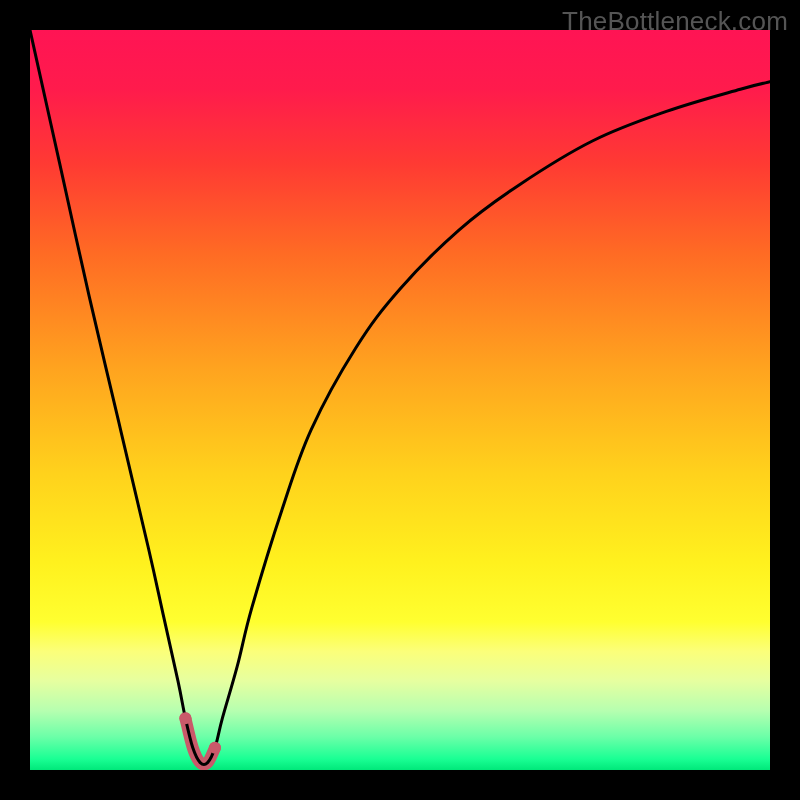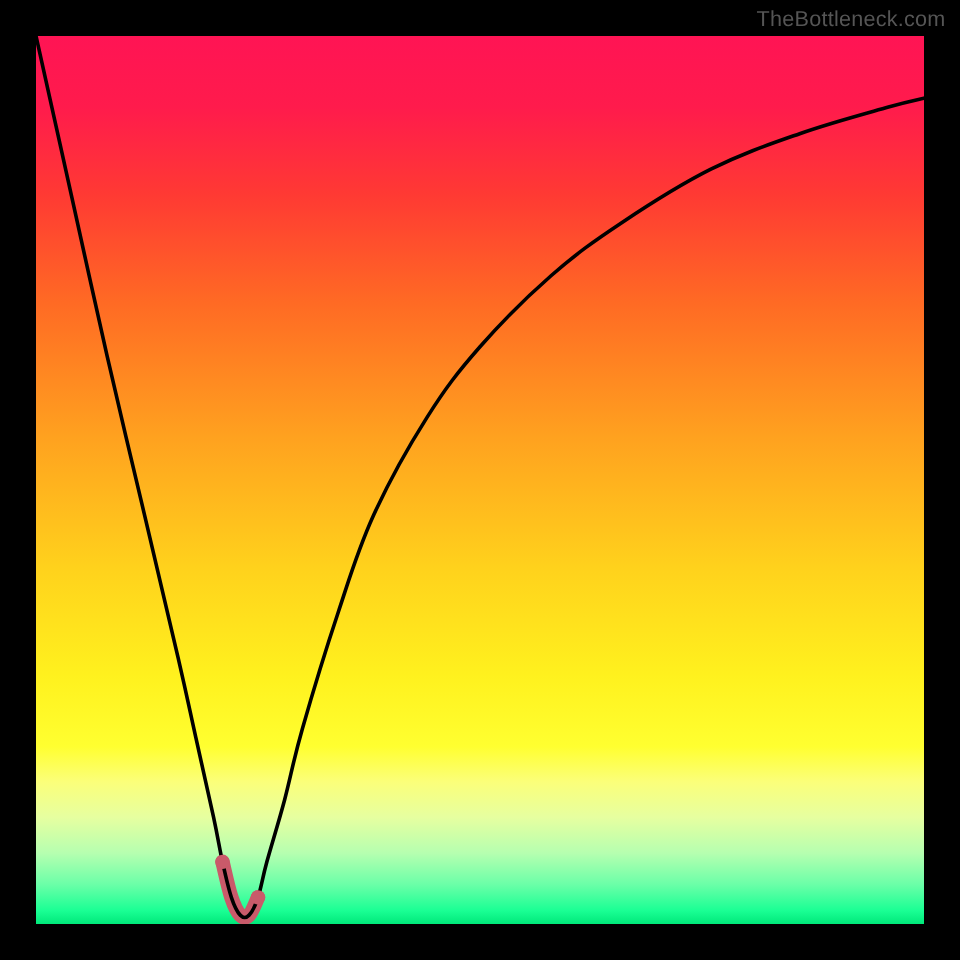--- a/index.html
+++ b/index.html
@@ -36,21 +36,21 @@
     left: 0;
     top: 0;
     width: 100%;
     height: 100%;
   }
   .watermark {
     position: absolute;
     top: 6px;
     right: 12px;
     color: #555;
-    font-size: 18px;
+    font-size: 26px;
     font-weight: 500;
     letter-spacing: 0.2px;
     user-select: none;
   }
 </style>
 </head>
 <body>
 
 <div class="stage">
 

